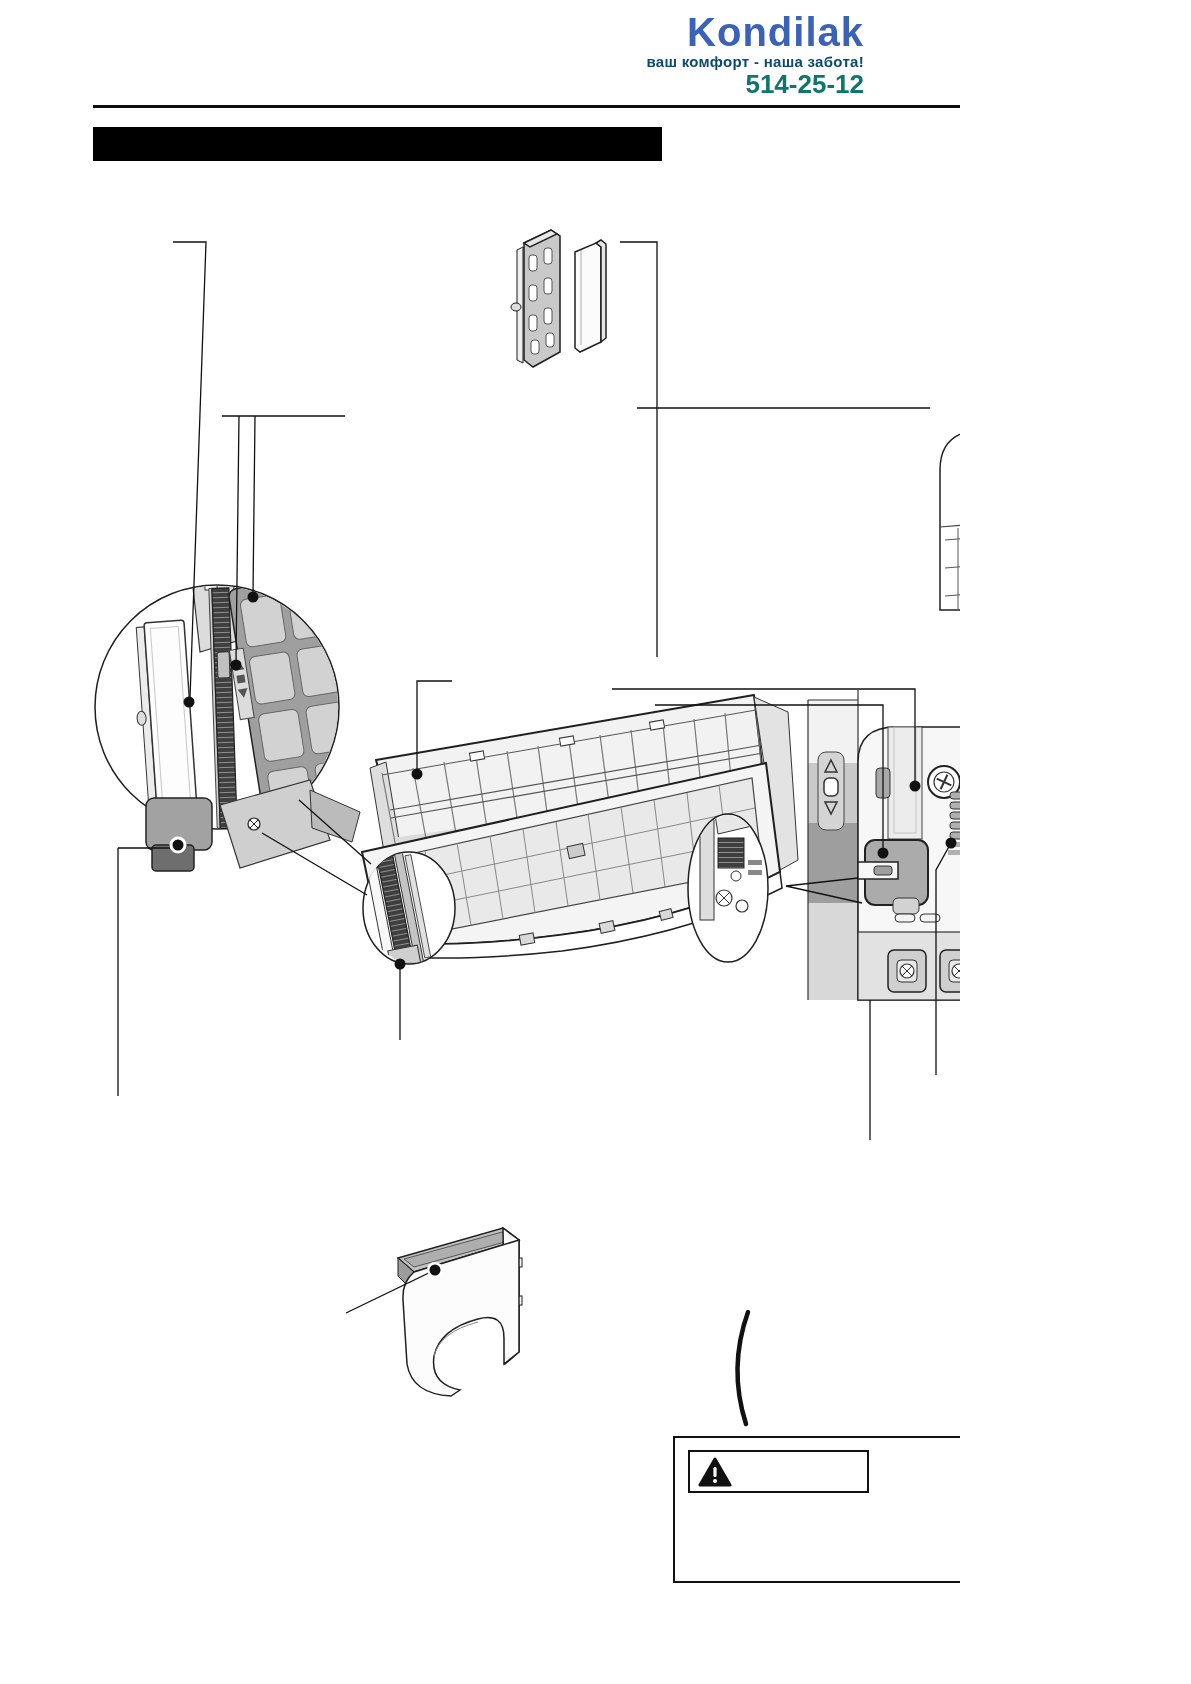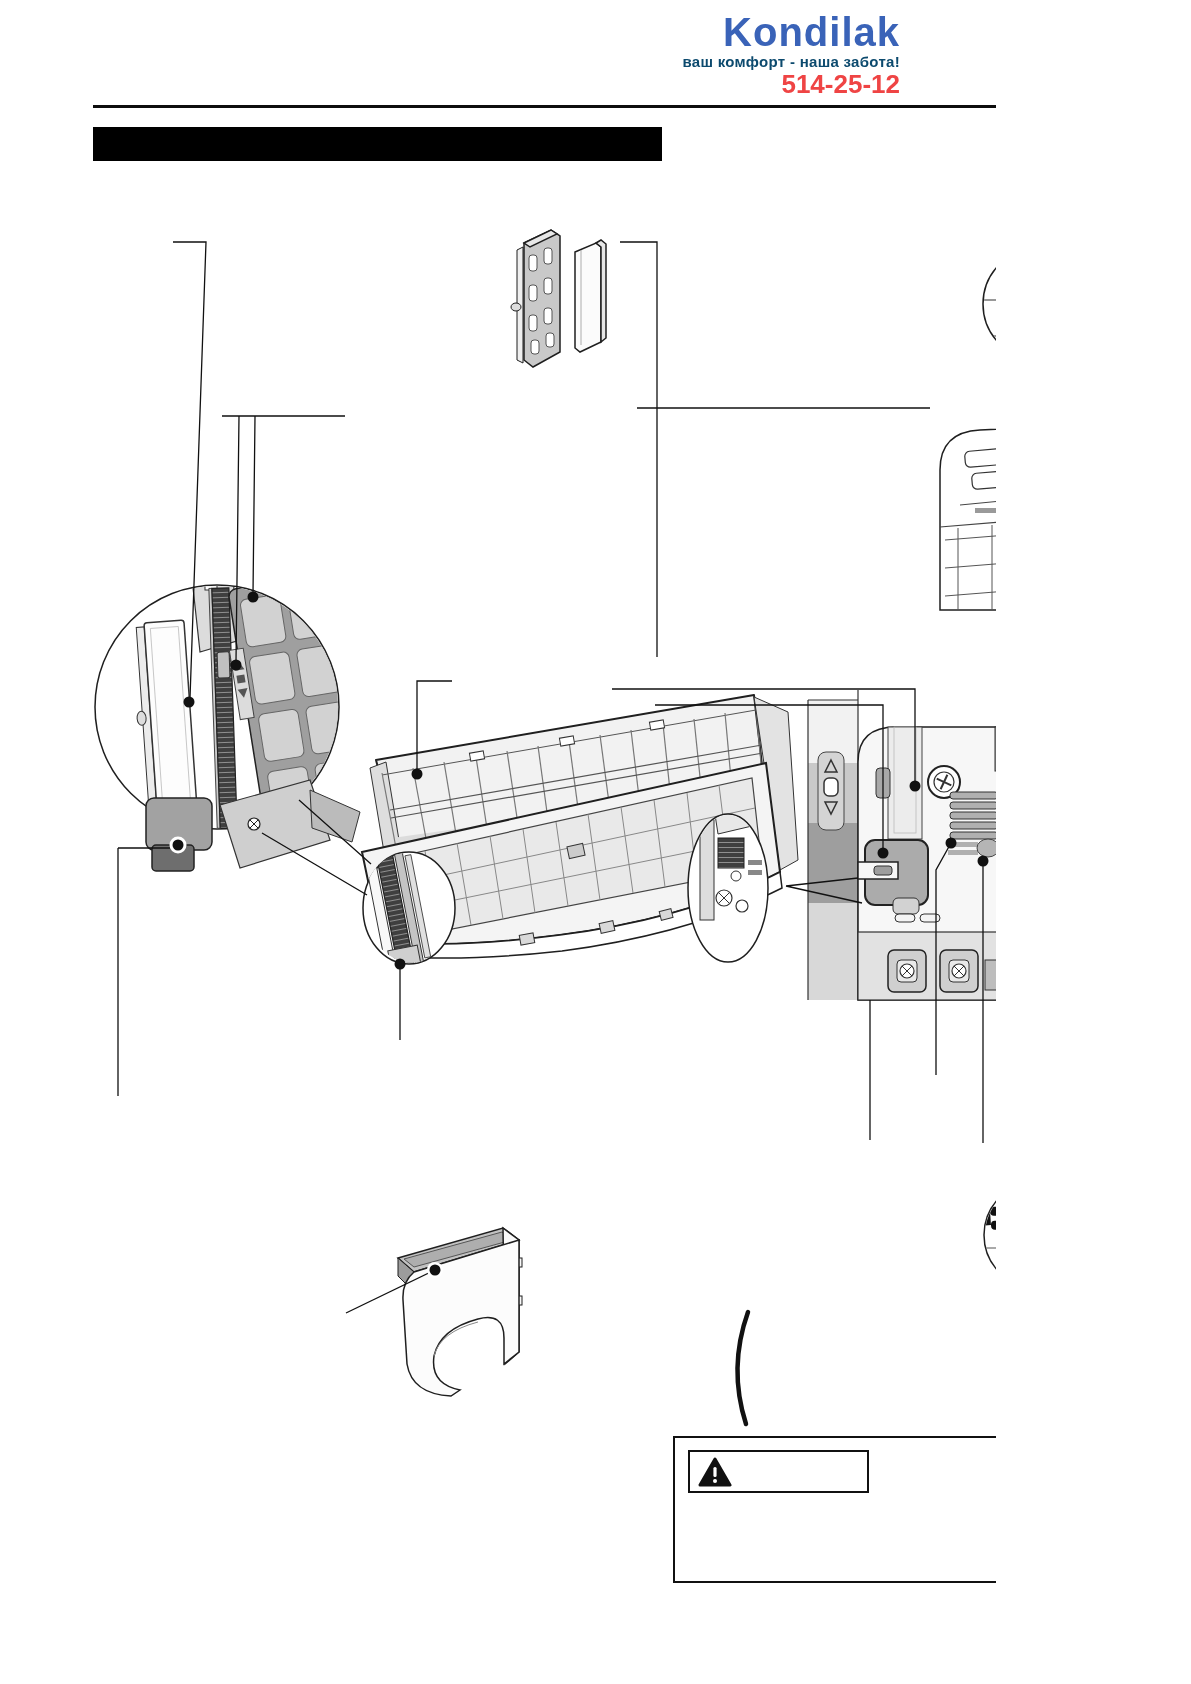--- a/index.html
+++ b/index.html
@@ -1,23 +1,23 @@
 <!DOCTYPE html>
 <html><head>
 <meta charset="utf-8">
 <style>
   html,body{margin:0;padding:0;background:#fff;}
   #page{position:relative;width:960px;height:1684px;background:#ffffff;overflow:hidden;
-        font-family:"Liberation Sans", sans-serif;padding-left:36px;}
+        font-family:"Liberation Sans", sans-serif;}
   #art{position:absolute;left:0;top:0;z-index:1;}
   .hdr{position:absolute;z-index:3;}
   #logo-block{right:96px;top:12px;text-align:right;line-height:1;}
   #logo-text{font-size:40px;font-weight:bold;letter-spacing:1px;}
   #tagline{font-size:15px;font-weight:bold;color:#0c4a6e;margin-top:2px;letter-spacing:.3px;}
-  #phone{font-size:26px;font-weight:bold;color:#ef4444;margin-top:2px;}
+  #phone{font-size:26px;font-weight:bold;color:#0f766e;margin-top:2px;}
   #header-rule{left:93px;top:105px;width:1004px;height:3px;background:#0d0d0d;}
   #title-bar{left:93px;top:127px;width:569px;height:34px;background:#000;color:#fff;
              font-size:20px;font-weight:bold;line-height:34px;padding-left:10px;box-sizing:border-box;}
   #warning-outer{position:absolute;z-index:2;left:673px;top:1436px;width:365px;height:147px;
                  border:2px solid #111;box-sizing:border-box;background:#fff;}
   #warning-inner{position:absolute;left:13px;top:12px;width:181px;height:43px;
                  border:2px solid #111;box-sizing:border-box;display:flex;align-items:center;padding-left:8px;}
 </style>
 </head>
 <body>

